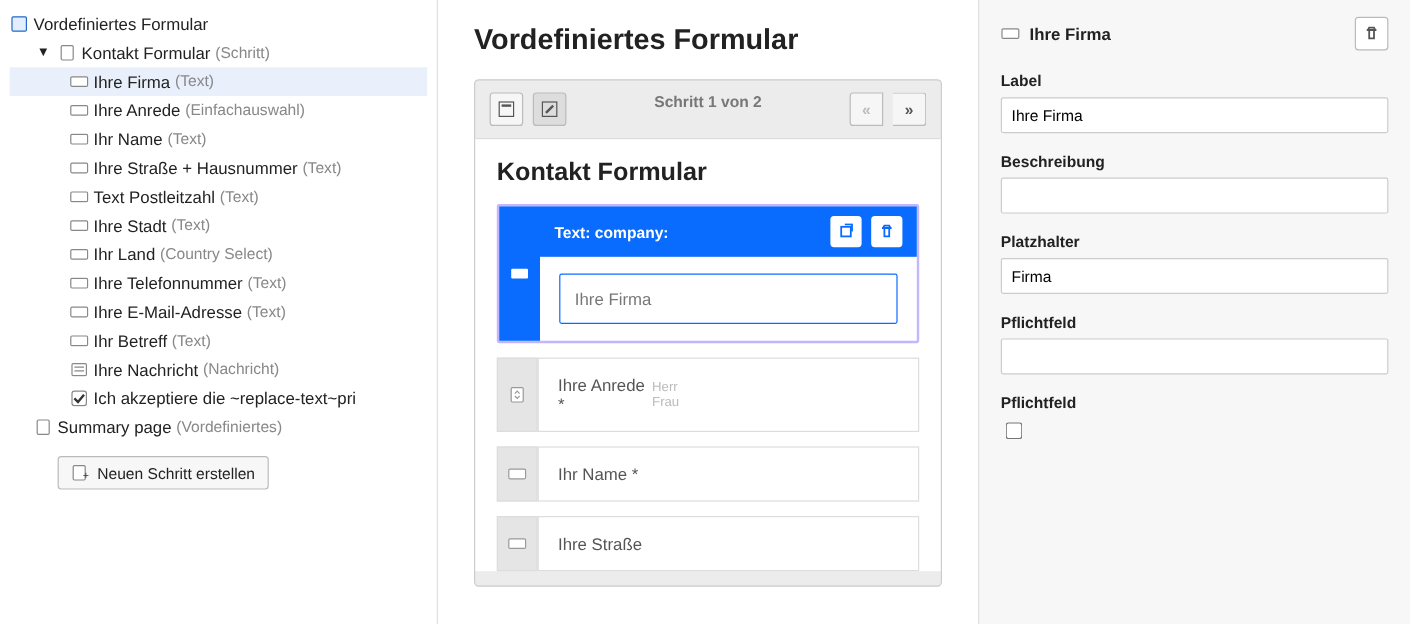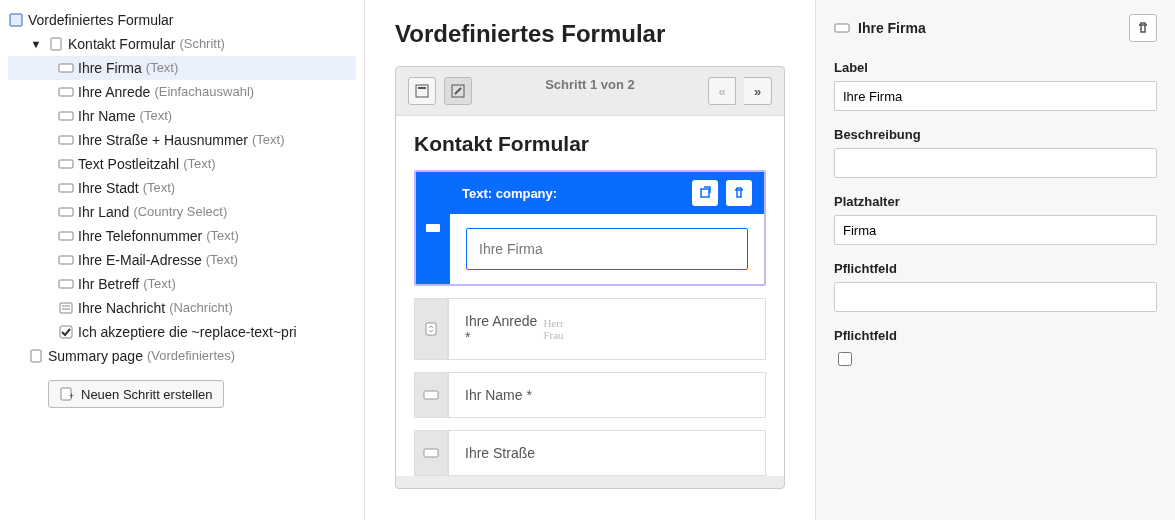--- a/index.html
+++ b/index.html
@@ -145,21 +145,20 @@
     font-size: 14px;
     color:#555;
     display:flex;
     align-items:center;
     gap:6px;
   }
   .field-main .hint {
     font-size: 11px;
     color:#bbb;
     line-height:1.1;
-    font-family:Liberation Serif, serif;
   }
 
   .field-row.selected {
     border: 2px solid #c4b5fd;
     border-radius: 2px;
   }
   .field-row.selected .field-handle {
     background:#0a6cff;
     border:none;
     color:#fff;

